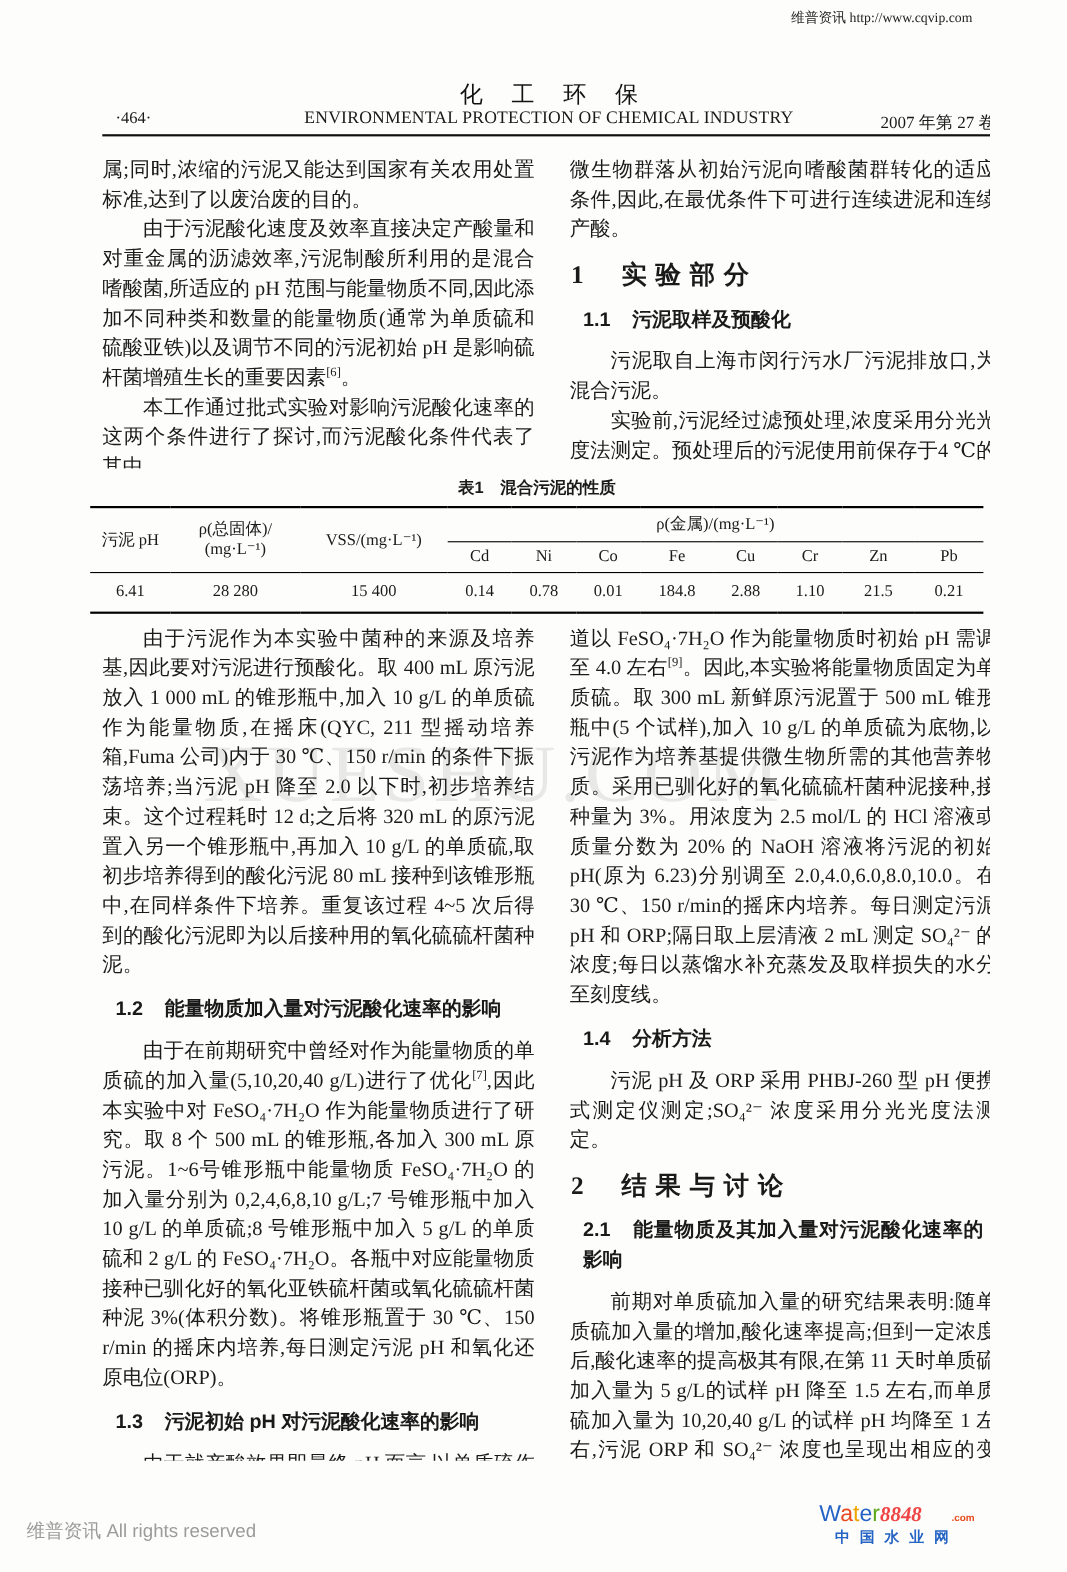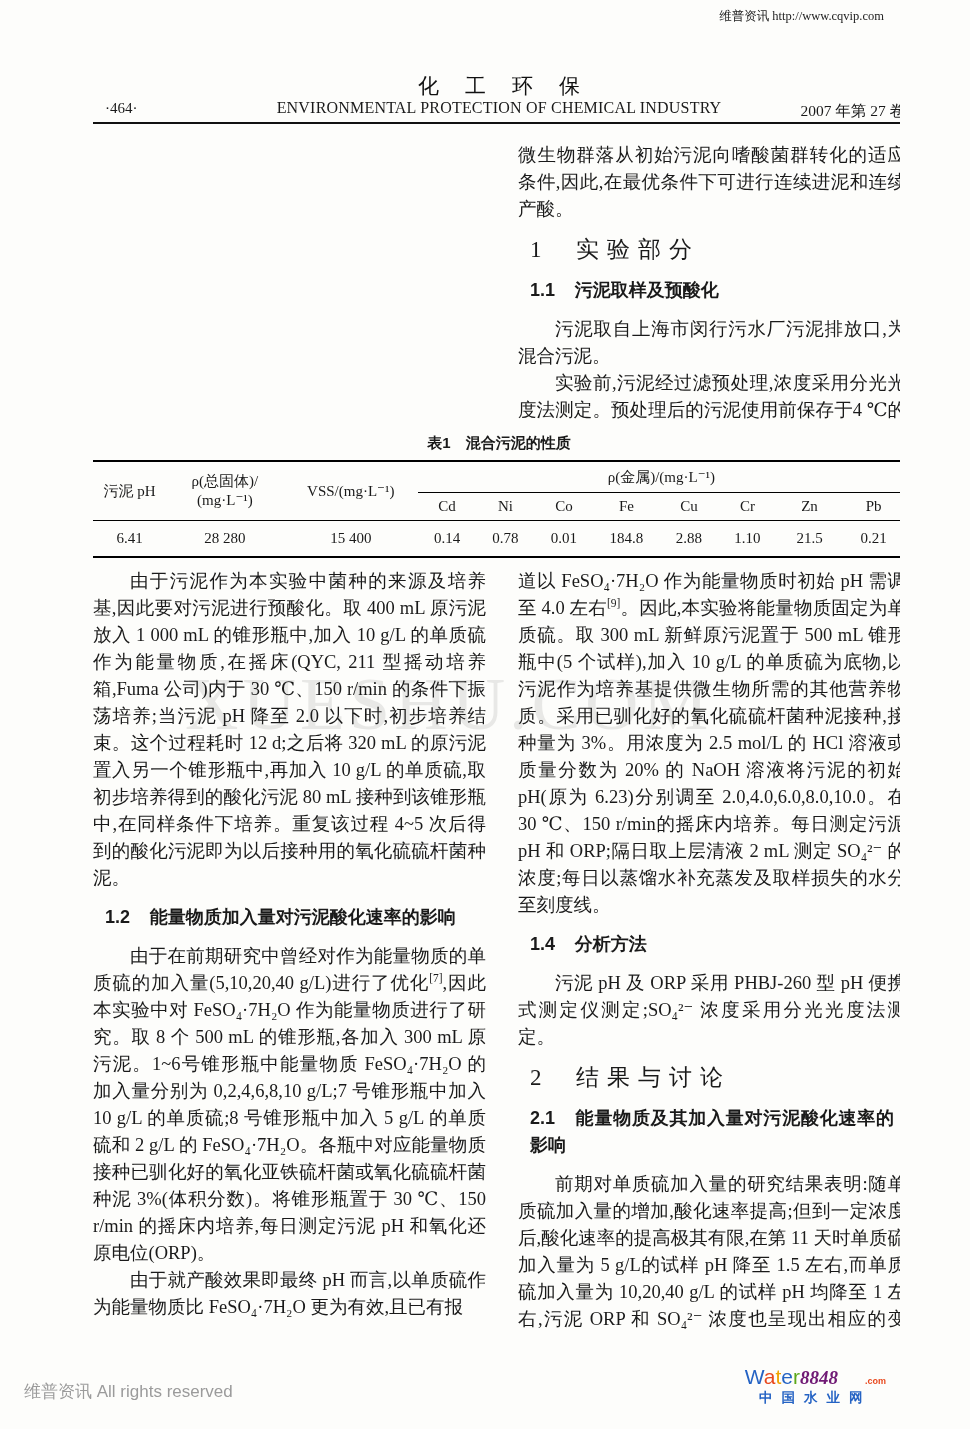--- a/index.html
+++ b/index.html
@@ -23,63 +23,68 @@
   .col-lt{left:93px;top:142px;width:393px;height:284px;}
   .col-rt{left:518px;top:142px;width:388px;height:284px;}
   .col-lb{left:93px;top:568px;width:393px;height:760px;}
   .col-rb{left:518px;top:568px;width:388px;height:762px;}
   .body-p{margin:0;}
   .body-p.ind{text-indent:2em;}
   sup{font-size:.62em;line-height:0;vertical-align:super;}
   .h2{margin:12px;font-size:18px;line-height:27px;font-weight:700;
       font-family:"Liberation Sans","DejaVu Sans",sans-serif;}
   .h2 .hnum{margin-right:1.1em;}
-  .h1{margin:13px 12px;font-size:23px;line-height:28px;font-weight:400;letter-spacing:8px;}
+  .h1{margin:13px 1px;font-size:23px;line-height:28px;font-weight:700;letter-spacing:8px;}
   .h1 .hnum{letter-spacing:0;margin-right:1.5em;}
   
   .equation{position:relative;height:56px;display:flex;align-items:center;
             justify-content:center;font-size:17px;text-align:left;}
   
-  .tablewrap{position:absolute;left:93px;top:434px;width:812px;}
+  .tablewrap{position:absolute;left:82px;top:434px;width:812px;}
   .tcaption{text-align:center;font-size:15px;font-weight:700;
             font-family:"Liberation Sans","DejaVu Sans",sans-serif;margin:0 0 7px 0;}
   table{width:100%;border-collapse:collapse;font-size:15px;
         border-top:2.5px solid #000;border-bottom:2.5px solid #000;}
   th,td{font-weight:400;text-align:center;padding:0;}
   thead th{line-height:1.25;}
   th.grp{border-bottom:1.2px solid #000;height:30px;vertical-align:middle;}
   th.rowspan2{vertical-align:middle;}
   tr.metals th{height:27px;vertical-align:middle;}
   tbody td{border-top:1.6px solid #000;height:35px;vertical-align:middle;}
   
   .footer-left{position:absolute;left:24px;top:1380px;font-size:17px;color:#9b9b9b;
                font-family:"Liberation Sans","DejaVu Sans",sans-serif;}
   .logo{position:absolute;right:14px;top:1366px;text-align:center;line-height:1.05;
         font-family:"Liberation Sans","DejaVu Sans",sans-serif;}
   .logo-word{font-size:21px;font-weight:400;letter-spacing:0;}
-  .logo-8848{font-size:19px;font-style:italic;font-weight:700;color:#701a75;
+  .logo-8848{font-size:19px;font-style:italic;font-weight:700;color:#ef4444;
              font-family:"Liberation Serif",serif;}
   .logo-com{font-size:9px;font-weight:700;color:#e8491e;padding-left:27px;}
   .logo-cn{font-size:13.5px;font-weight:700;color:#2563c4;letter-spacing:9px;margin-top:3px;}
 </style>
 </head>
 <body>
 
 <div class="page">
 
   <div class="vip-notice">维普资讯 http://www.cqvip.com</div>
 
   <div class="journal-cn">化工环保</div>
   <div class="page-no">·464·</div>
   <div class="journal-en">ENVIRONMENTAL PROTECTION OF CHEMICAL INDUSTRY</div>
   <div class="issue">2007 年第 27 卷</div>
   <div class="head-rule"></div>
 
   <div class="watermark">XUESHU.COM</div>
 
+  <div class="col col-lt">
+      <p class="body-p">属;同时,浓缩的污泥又能达到国家有关农用处置标准,达到了以废治废的目的。</p>
+      <p class="body-p ind">由于污泥酸化速度及效率直接决定产酸量和对重金属的沥滤效率,污泥制酸所利用的是混合嗜酸菌,所适应的 pH 范围与能量物质不同,因此添加不同种类和数量的能量物质(通常为单质硫和硫酸亚铁)以及调节不同的污泥初始 pH 是影响硫杆菌增殖生长的重要因素<sup>[6]</sup>。</p>
+      <p class="body-p ind">本工作通过批式实验对影响污泥酸化速率的这两个条件进行了探讨,而污泥酸化条件代表了其中</p>
+    </div>
   <div class="col col-rt">
       <p class="body-p">微生物群落从初始污泥向嗜酸菌群转化的适应条件,因此,在最优条件下可进行连续进泥和连续产酸。</p>
       <div class="h1"><span class="hnum">1</span>实验部分</div>
       <div class="h2"><span class="hnum">1.1</span>污泥取样及预酸化</div>
       <p class="body-p ind">污泥取自上海市闵行污水厂污泥排放口,为混合污泥。</p>
       <p class="body-p ind">实验前,污泥经过滤预处理,浓度采用分光光度法测定。预处理后的污泥使用前保存于4 ℃的冰箱中。混合污泥的性质见表1。</p>
     </div>
 
   <div class="tablewrap">
     <div class="tcaption">表1　混合污泥的性质</div>
@@ -133,20 +138,21 @@
           <td>0.21</td>
         </tr>
       </tbody>
     </table>
   </div>
 
   <div class="col col-lb">
       <p class="body-p ind">由于污泥作为本实验中菌种的来源及培养基,因此要对污泥进行预酸化。取 400 mL 原污泥放入 1 000 mL 的锥形瓶中,加入 10 g/L 的单质硫作为能量物质,在摇床(QYC, 211 型摇动培养箱,Fuma 公司)内于 30 ℃、150 r/min 的条件下振荡培养;当污泥 pH 降至 2.0 以下时,初步培养结束。这个过程耗时 12 d;之后将 320 mL 的原污泥置入另一个锥形瓶中,再加入 10 g/L 的单质硫,取初步培养得到的酸化污泥 80 mL 接种到该锥形瓶中,在同样条件下培养。重复该过程 4~5 次后得到的酸化污泥即为以后接种用的氧化硫硫杆菌种泥。</p>
       <div class="h2"><span class="hnum">1.2</span>能量物质加入量对污泥酸化速率的影响</div>
       <p class="body-p ind">由于在前期研究中曾经对作为能量物质的单质硫的加入量(5,10,20,40 g/L)进行了优化<sup>[7]</sup>,因此本实验中对 FeSO₄·7H₂O 作为能量物质进行了研究。取 8 个 500 mL 的锥形瓶,各加入 300 mL 原污泥。1~6号锥形瓶中能量物质 FeSO₄·7H₂O 的加入量分别为 0,2,4,6,8,10 g/L;7 号锥形瓶中加入 10 g/L 的单质硫;8 号锥形瓶中加入 5 g/L 的单质硫和 2 g/L 的 FeSO₄·7H₂O。各瓶中对应能量物质接种已驯化好的氧化亚铁硫杆菌或氧化硫硫杆菌种泥 3%(体积分数)。将锥形瓶置于 30 ℃、150 r/min 的摇床内培养,每日测定污泥 pH 和氧化还原电位(ORP)。</p>
+      <div class="h2"><span class="hnum">1.3</span>污泥初始 pH 对污泥酸化速率的影响</div>
       <p class="body-p ind">由于就产酸效果即最终 pH 而言,以单质硫作为能量物质比 FeSO₄·7H₂O 更为有效,且已有报</p>
     </div>
   <div class="col col-rb">
       <p class="body-p">道以 FeSO₄·7H₂O 作为能量物质时初始 pH 需调至 4.0 左右<sup>[9]</sup>。因此,本实验将能量物质固定为单质硫。取 300 mL 新鲜原污泥置于 500 mL 锥形瓶中(5 个试样),加入 10 g/L 的单质硫为底物,以污泥作为培养基提供微生物所需的其他营养物质。采用已驯化好的氧化硫硫杆菌种泥接种,接种量为 3%。用浓度为 2.5 mol/L 的 HCl 溶液或质量分数为 20% 的 NaOH 溶液将污泥的初始 pH(原为 6.23)分别调至 2.0,4.0,6.0,8.0,10.0。在 30 ℃、150 r/min的摇床内培养。每日测定污泥 pH 和 ORP;隔日取上层清液 2 mL 测定 SO₄²⁻ 的浓度;每日以蒸馏水补充蒸发及取样损失的水分至刻度线。</p>
       <div class="h2"><span class="hnum">1.4</span>分析方法</div>
       <p class="body-p ind">污泥 pH 及 ORP 采用 PHBJ-260 型 pH 便携式测定仪测定;SO₄²⁻ 浓度采用分光光度法测定。</p>
       <div class="h1"><span class="hnum">2</span>结果与讨论</div>
       <div class="h2"><span class="hnum">2.1</span>能量物质及其加入量对污泥酸化速率的影响</div>
       <p class="body-p ind">前期对单质硫加入量的研究结果表明:随单质硫加入量的增加,酸化速率提高;但到一定浓度后,酸化速率的提高极其有限,在第 11 天时单质硫加入量为 5 g/L的试样 pH 降至 1.5 左右,而单质硫加入量为 10,20,40 g/L 的试样 pH 均降至 1 左右,污泥 ORP 和 SO₄²⁻ 浓度也呈现出相应的变化。因此,选择单质硫加入量为 10 g/L<sup>[4]</sup>。该过程发生的反应见式(1)。</p>
       <div class="equation"></div>

